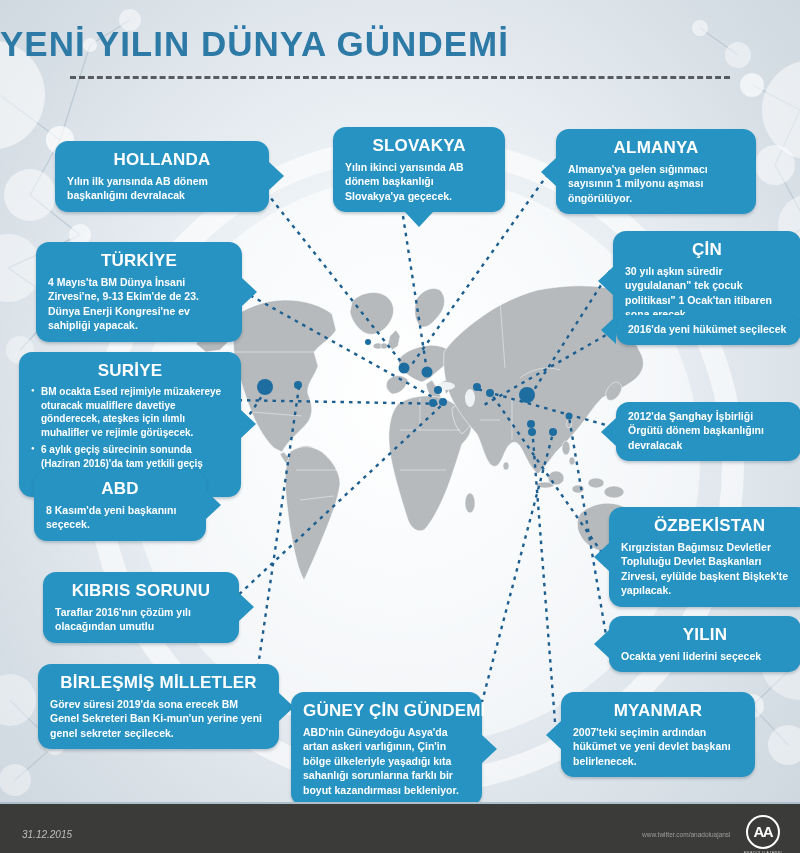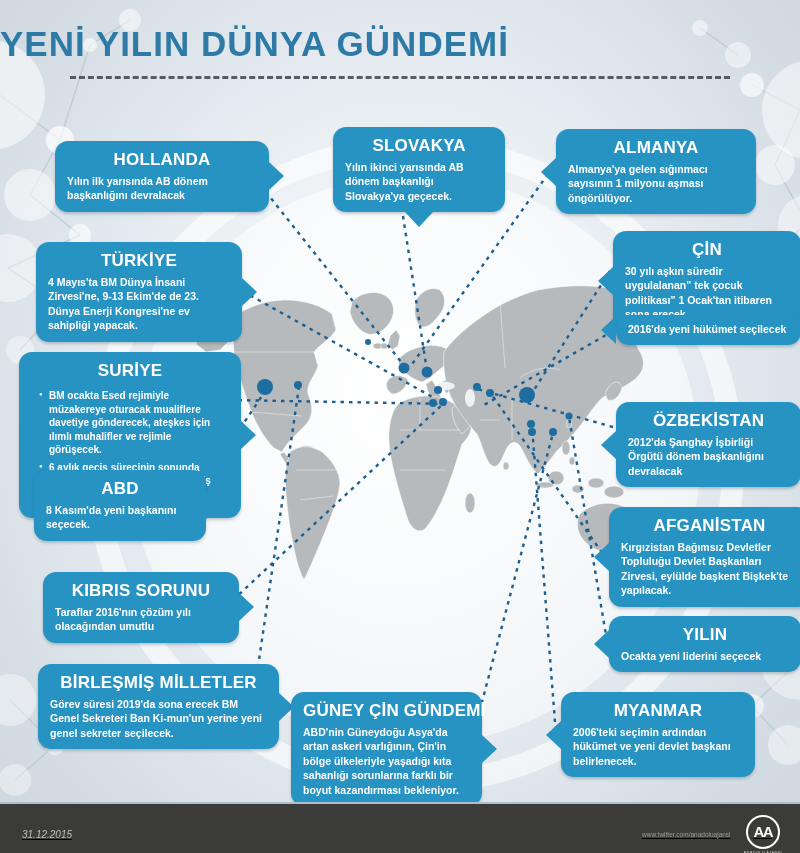--- a/index.html
+++ b/index.html
@@ -12,33 +12,33 @@
   .main-title{position:absolute;left:0;top:24px;width:100%;text-align:left;
     font-size:35px;font-weight:800;letter-spacing:1px;color:#2e7aa6;}
   .title-sep{position:absolute;left:70px;top:76px;width:660px;height:0;
     border-top:3px dashed #3e444a;opacity:.85;}
   
   .callout{position:absolute;background:#2793c3;border-radius:13px;color:#fff;
     padding:7px 12px 9px 12px;box-shadow:0 2px 3px rgba(30,60,80,.25);}
   .c-title{text-align:center;font-weight:800;font-size:17px;letter-spacing:.2px;
     margin:2px 0 4px 0;white-space:nowrap;}
   .c-body{font-size:10.5px;font-weight:700;line-height:1.38;}
-  .c-list{margin:8px;padding:0;list-style:none;font-size:10px;font-weight:700;line-height:1.35;}
+  .c-list{margin:0;padding:0;list-style:none;font-size:10px;font-weight:700;line-height:1.35;}
   .c-list li{position:relative;padding-left:10px;margin-bottom:4px;}
   .c-list li:before{content:"●";position:absolute;left:0;top:1px;font-size:6px;}
   .arrow-right:after{content:"";position:absolute;left:100%;top:50%;margin-top:-14px;
     border:14px solid transparent;border-left:15px solid #2793c3;border-right:0;}
   .arrow-left:after{content:"";position:absolute;right:100%;top:50%;margin-top:-14px;
     border:14px solid transparent;border-right:15px solid #2793c3;border-left:0;}
   .arrow-down:after{content:"";position:absolute;top:100%;left:50%;margin-left:-14px;
     border:14px solid transparent;border-top:15px solid #2793c3;border-bottom:0;}
   
   .footer{position:absolute;left:0;top:802px;width:800px;height:51px;background:#3b3b39;
     display:flex;align-items:center;justify-content:space-between;box-sizing:border-box;
-    padding:12px 18px 0 22px;border-top:2px solid #aebfcb;text-decoration:underline;}
+    padding:12px 18px 0 22px;border-top:2px solid #aebfcb;}
   .footer-date{color:#bfbfbd;font-size:10px;font-style:italic;}
   .footer-right{display:flex;align-items:center;gap:13px;}
   .footer-url{color:#9d9d9b;font-size:6.5px;}
   .aa-logo{display:flex;flex-direction:column;align-items:center;color:#fff;}
   .aa-circle{width:30px;height:30px;border:2.5px solid #fff;border-radius:50%;
     display:flex;align-items:center;justify-content:center;
     font-weight:800;font-size:15px;letter-spacing:-1.5px;}
   .aa-sub{font-size:4px;letter-spacing:.3px;margin-top:1px;color:#cfcfcd;}
 </style>
 </head>
@@ -233,31 +233,30 @@
       <li>BM ocakta Esed rejimiyle müzakereye oturacak mualiflere davetiye gönderecek, ateşkes için ılımlı muhalifler ve rejimle görüşecek.</li>
       <li>6 aylık geçiş sürecinin sonunda (Haziran 2016)'da tam yetkili geçiş hükümetinin kurulması gerekiyor.</li>
     </ul>
   </div>
 
   <div class="callout arrow-left" style="left:616px;top:315px;width:161px">
     <div class="c-body">2016'da yeni hükümet seçilecek</div>
   </div>
 
   <div class="callout arrow-left" style="left:616px;top:402px;width:161px">
-    <div class="c-title">ÖZBEKİSTAN</div>
     <div class="c-body">2012'da Şanghay İşbirliği Örgütü dönem başkanlığını devralacak</div>
   </div>
 
   <div class="callout arrow-right" style="left:34px;top:470px;width:148px">
     <div class="c-title">ABD</div>
     <div class="c-body">8 Kasım'da yeni başkanını seçecek.</div>
   </div>
 
   <div class="callout arrow-left" style="left:609px;top:507px;width:177px">
-    <div class="c-title">AFGANİSTAN</div>
+    <div class="c-title">ÖZBEKİSTAN</div>
     <div class="c-body">Kırgızistan Bağımsız Devletler Topluluğu Devlet Başkanları Zirvesi, eylülde başkent Bişkek'te yapılacak.</div>
   </div>
 
   <div class="callout arrow-right" style="left:43px;top:572px;width:172px">
     <div class="c-title">KIBRIS SORUNU</div>
     <div class="c-body">Taraflar 2016'nın çözüm yılı olacağından umutlu</div>
   </div>
 
   <div class="callout arrow-left" style="left:609px;top:616px;width:168px">
     <div class="c-title">YILIN</div>
@@ -269,21 +268,21 @@
     <div class="c-body">Görev süresi 2019'da sona erecek BM Genel Sekreteri Ban Ki-mun'un yerine yeni genel sekreter seçilecek.</div>
   </div>
 
   <div class="callout arrow-right" style="left:291px;top:692px;width:167px">
     <div class="c-title">GÜNEY ÇİN GÜNDEMİ</div>
     <div class="c-body">ABD'nin Güneydoğu Asya'da artan askeri varlığının, Çin'in bölge ülkeleriyle yaşadığı kıta sahanlığı sorunlarına farklı bir boyut kazandırması bekleniyor.</div>
   </div>
 
   <div class="callout arrow-left" style="left:561px;top:692px;width:170px">
     <div class="c-title">MYANMAR</div>
-    <div class="c-body">2006'teki seçimin ardından hükümet ve yeni devlet başkanı belirlenecek.</div>
+    <div class="c-body">2007'teki seçimin ardından hükümet ve yeni devlet başkanı belirlenecek.</div>
   </div>
 
   <div class="footer">
     <span class="footer-date">31.12.2015</span>
     <div class="footer-right">
       <span class="footer-url">www.twitter.com/anadoluajansi</span>
       <div class="aa-logo">
         <div class="aa-circle">AA</div>
         <div class="aa-sub">ANADOLU AJANSI</div>
       </div>

